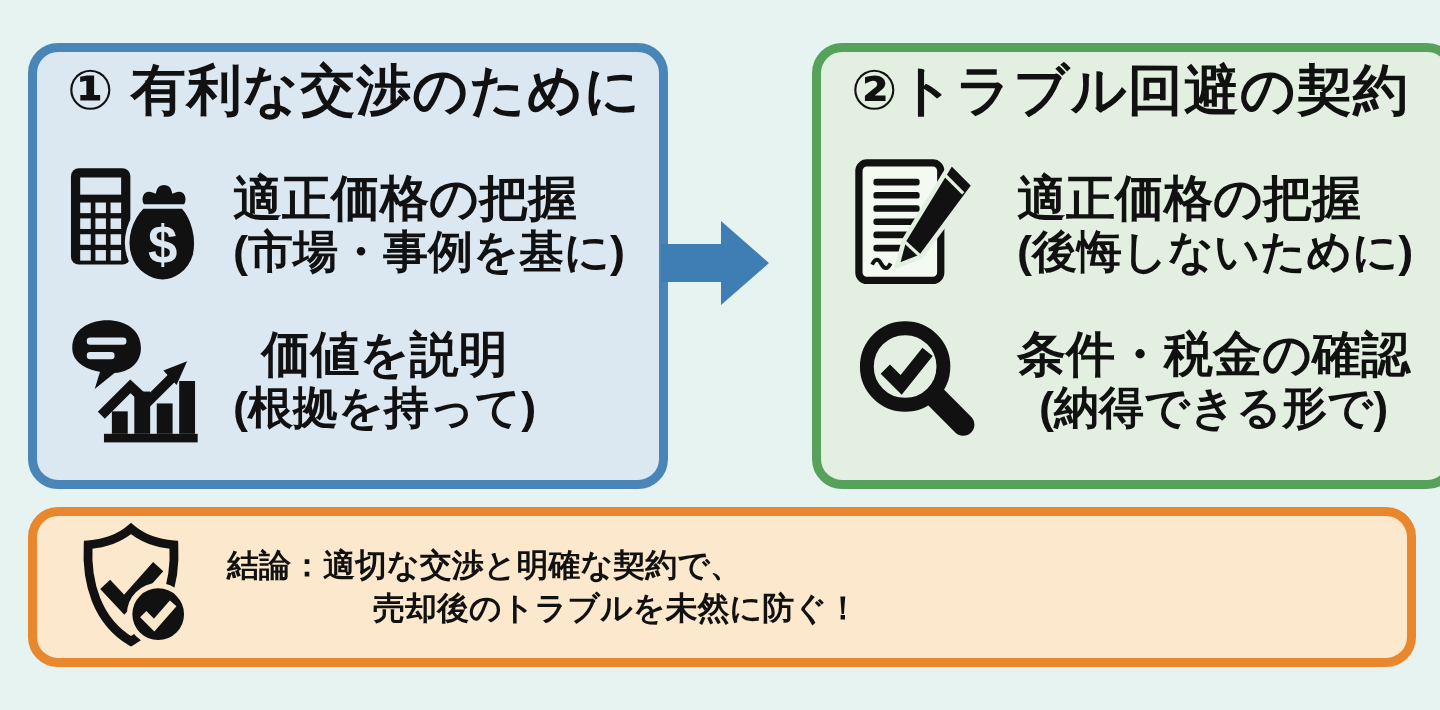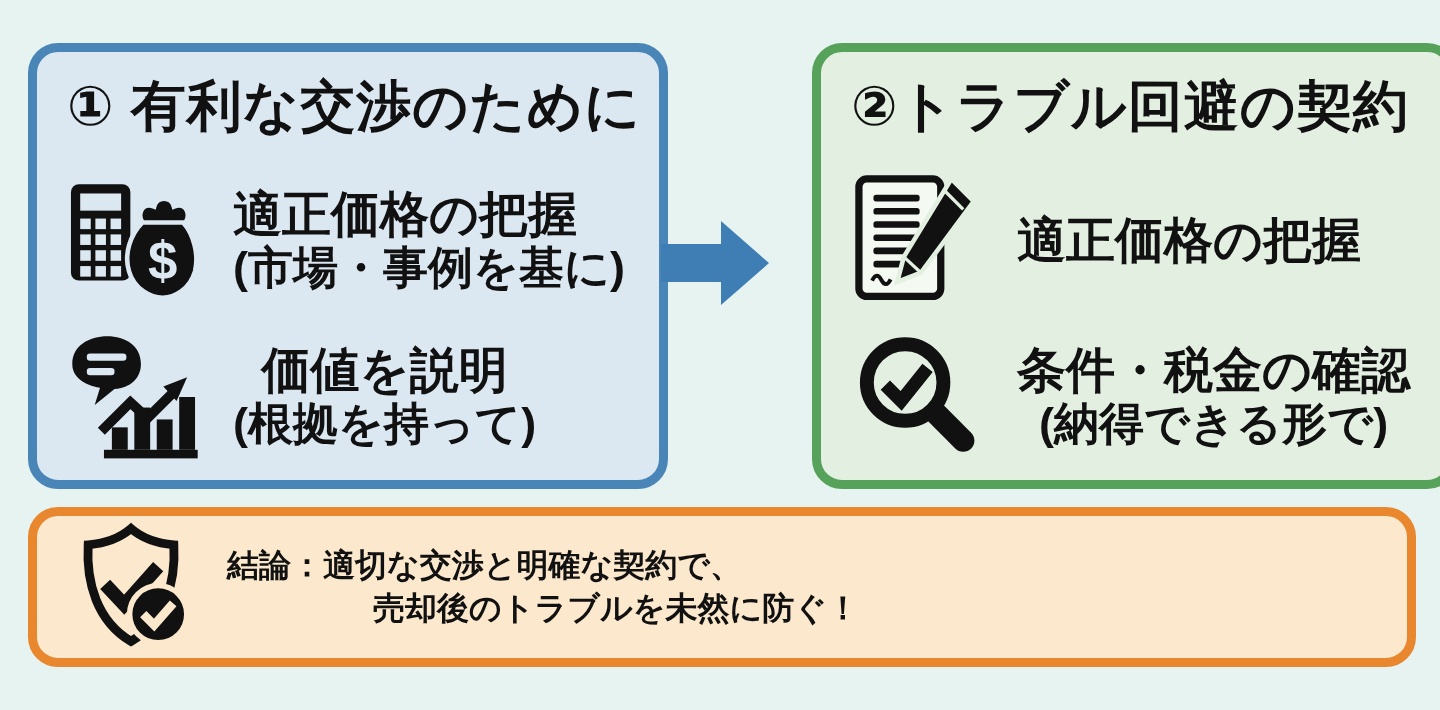--- a/index.html
+++ b/index.html
@@ -12,21 +12,21 @@
   .panel{
     position:absolute;box-sizing:border-box;border-radius:30px;
     border:9px solid #000;
   }
   #left-box{left:28px;top:43px;width:640px;height:446px;}
   #right-box{left:812px;top:43px;width:645px;height:446px;}
   #conclusion-box{
     left:28px;top:507px;width:1388px;height:160px;
     display:flex;align-items:center;
   }
-  .box-inner{padding:24px 10px 0 30px;}
+  .box-inner{padding:8px 10px 0 30px;}
   .box-title{
     font-size:55px;font-weight:900;letter-spacing:1px;line-height:1.1;
     white-space:nowrap;
   }
   .item{display:flex;align-items:center;margin-top:38px;}
   .item + .item{margin-top:24px;text-align:center;}
   .item-icon{width:132px;height:132px;flex:0 0 auto;}
   .item-icon svg{width:100%;height:100%;display:block;}
   .item-text{margin-left:34px;}
   .item-heading{font-size:49px;font-weight:900;line-height:1.12;white-space:nowrap;}
@@ -123,20 +123,21 @@
             <rect x="34" y="130" width="52" height="10" rx="4"></rect>
           </g>
           <path d="M32 160 q7 -14 14 -1 q7 13 14 -1" stroke="#111" stroke-width="6" fill="none"></path>
           <path d="M152 6 L186 40 L106 148 L70 162 L80 124 Z" fill="#111" stroke="#E3F0E1" stroke-width="7"></path>
           <path d="M80 124 L106 148" stroke="#E3F0E1" stroke-width="5"></path>
           <path d="M140 22 L170 52" stroke="#E3F0E1" stroke-width="5"></path>
         </svg>
       </span>
       <div class="item-text">
         <div class="item-heading">適正価格の把握</div>
+        <div class="item-note">(後悔しないために)</div>
       </div>
     </div>
 
     <div class="item">
       <span class="item-icon">
         <svg viewBox="0 0 200 200">
           <circle cx="82" cy="78" r="58" fill="none" stroke="#111" stroke-width="21"></circle>
           <path d="M52 82 L76 106 L116 56" fill="none" stroke="#111" stroke-width="20"></path>
           <line x1="130" y1="126" x2="170" y2="166" stroke="#111" stroke-width="34" stroke-linecap="round"></line>
         </svg>

